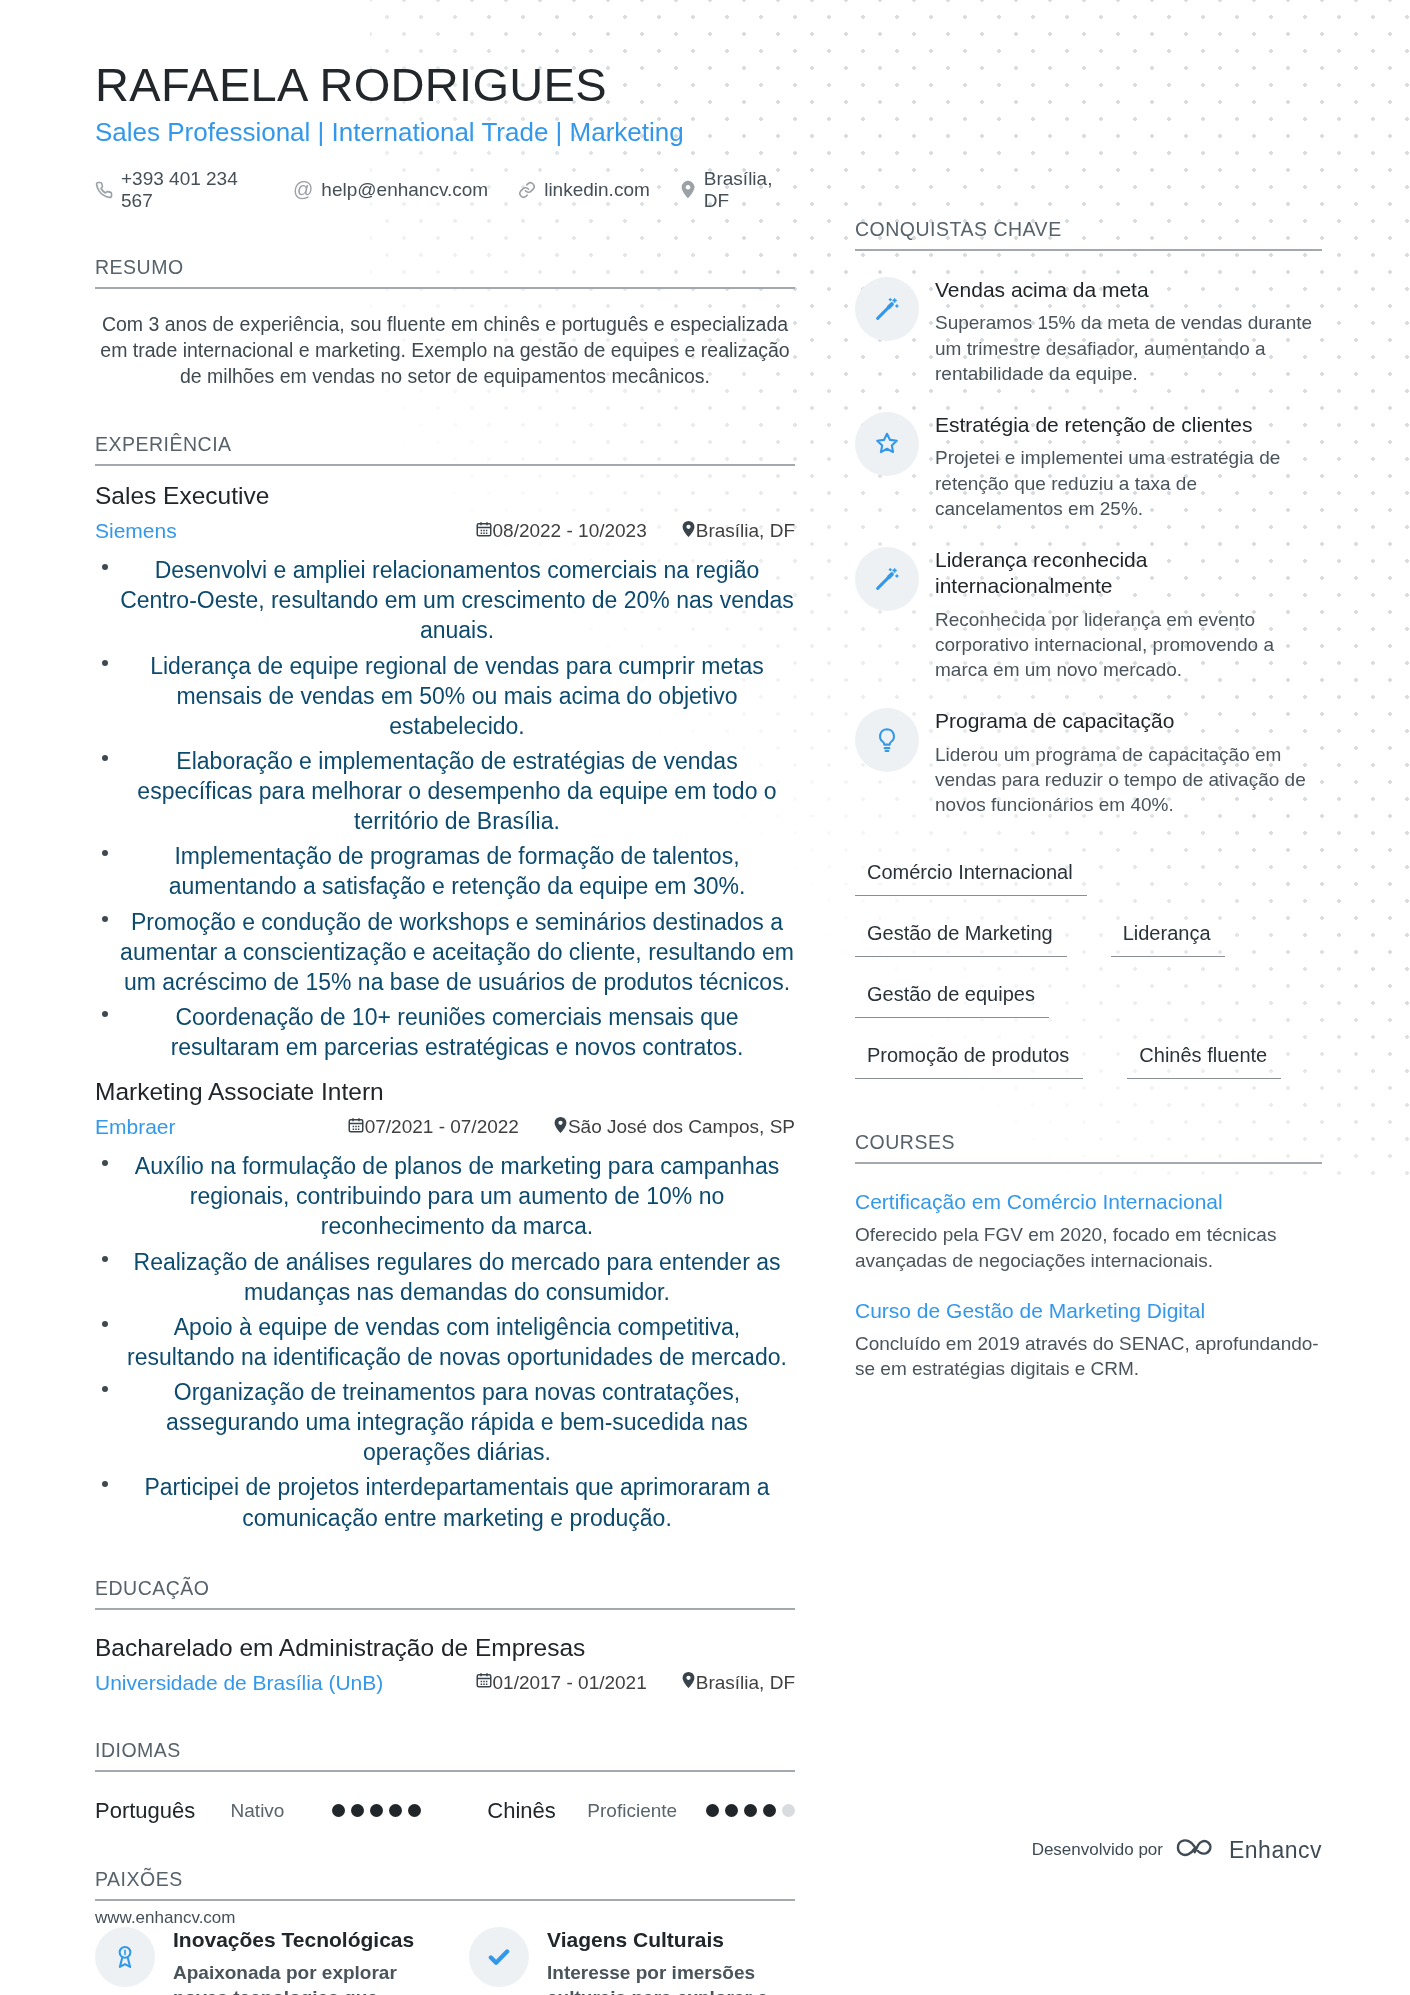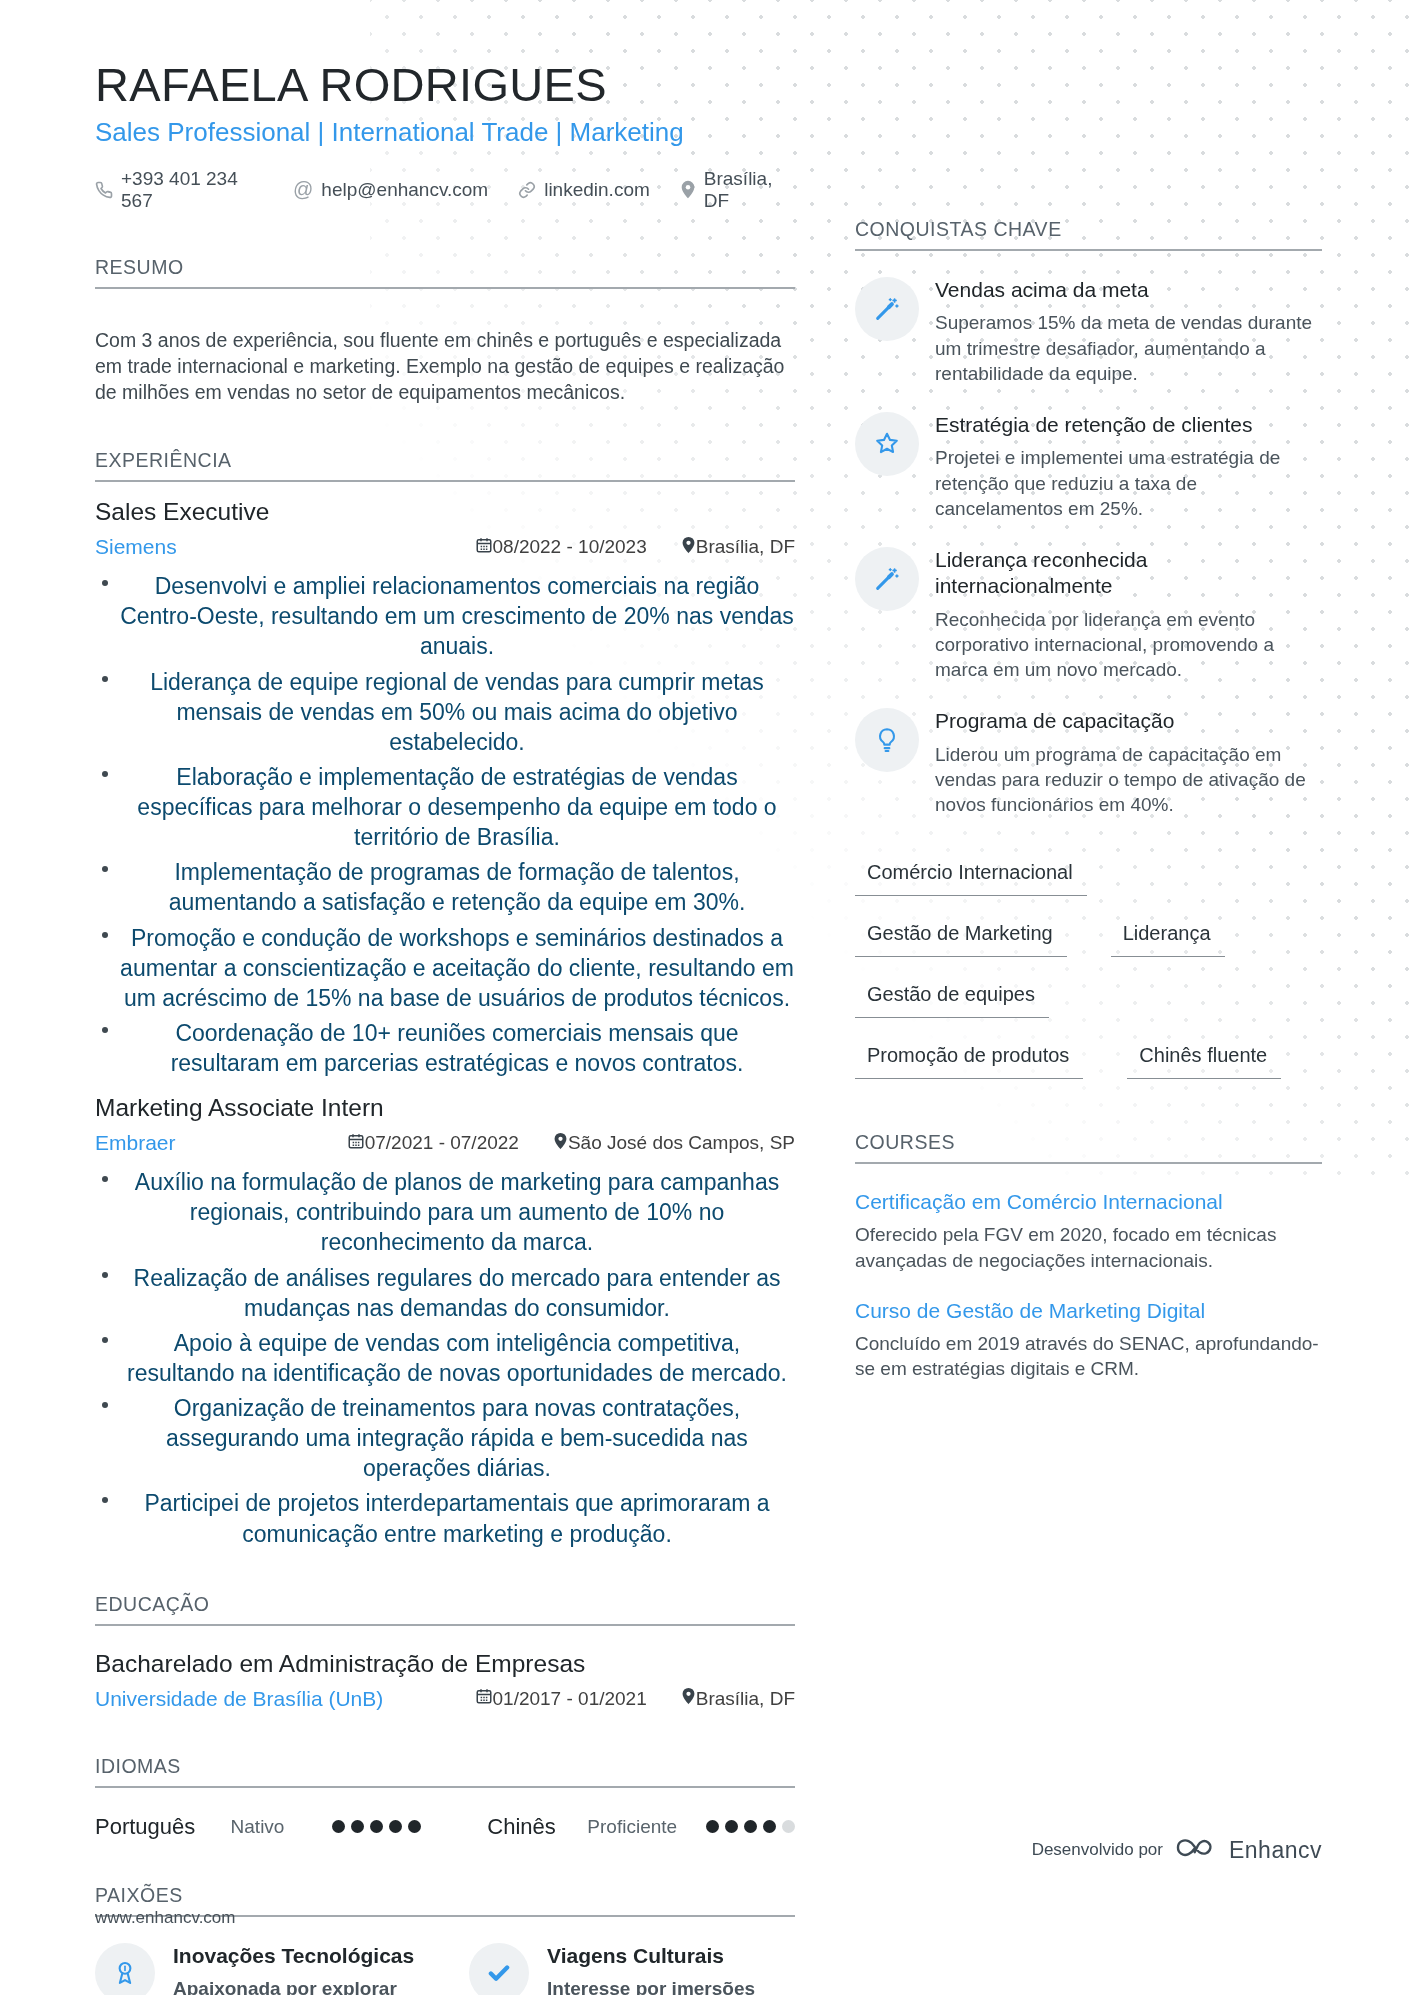--- a/index.html
+++ b/index.html
@@ -29,21 +29,21 @@
   .contact-item { display:flex; align-items:center; gap:8px; }
   .contact-item svg { display:block; }
   .at-glyph { font-size:20px; color:#9aa1a7; }
 
   
   .section { margin-top:44px; }
   .section-title {
     font-size:19.5px; color:#57626b; letter-spacing:.5px;
     border-bottom:2px solid #a3a9ae; padding-bottom:8px;
   }
-  .summary-text { margin-top:38px; font-size:19.5px; line-height:1.34; color:#3f4950; }
+  .summary-text { margin-top:22px; font-size:19.5px; line-height:1.34; color:#3f4950;text-align:center; }
 
   
   .job-role { margin-top:16px; font-size:24.5px; color:#20262a; }
   .edu-degree { margin-top:24px; font-size:24.5px; color:#20262a; }
   .job-meta-row { margin-top:9px; display:flex; align-items:center; }
   .company { font-size:21px; color:#3398ea; flex:1; }
   .meta-item { display:flex; align-items:center; font-size:19px; color:#404040; }
   .meta-item + .meta-item { margin-left:34px; }
   .bullets { list-style:none; margin:12px 0 0; padding:0; }
   .bullets li {

